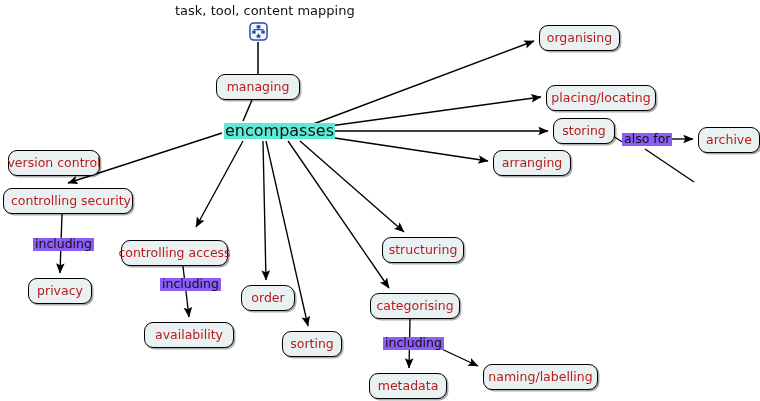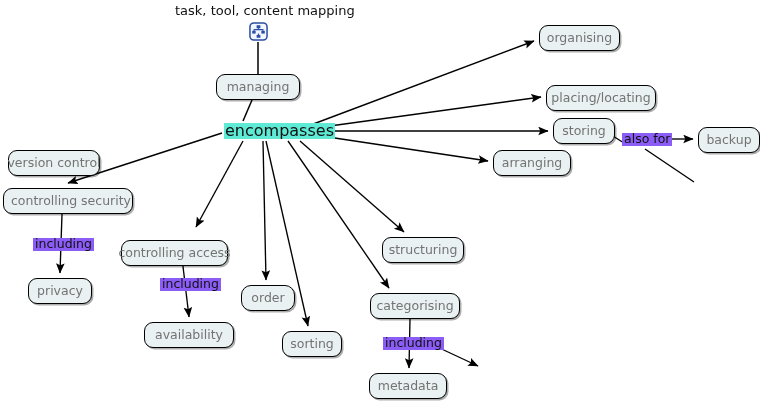--- a/index.html
+++ b/index.html
@@ -23,21 +23,21 @@
     top: 0;
     width: 760px;
     height: 401px;
   }
   .node {
     position: absolute;
     box-sizing: border-box;
     background: #eaf1f3;
     border: 1.3px solid #000000;
     border-radius: 9px;
-    color: #737373;
+    color: #b91c1c;
     font-size: 12.5px;
     line-height: 1;
     display: flex;
     align-items: center;
     justify-content: center;
     white-space: nowrap;
     box-shadow: 1.5px 1.5px 0 rgba(0,0,0,0.32);
     padding: 0 9px;
     height: 26px;
   }
@@ -144,29 +144,30 @@
   </svg>
 
   <div class="hub-label" style="left:224px; top:123px;">encompasses</div>
 
   <div class="node" style="left:216px; top:74px;  width:84px;">managing</div>
   <div class="node" style="left:8px;   top:114px; width:92px;margin-top:36px;">version control</div>
   <div class="node" style="left:539px; top:25px;  width:81px;">organising</div>
   <div class="node" style="left:553px; top:118px; width:62px;">storing</div>
   <div class="node" style="left:546px; top:85px;  width:110px;">placing/locating</div>
   <div class="node" style="left:493px; top:150px; width:78px;">arranging</div>
-  <div class="node" style="left:698px; top:127px; width:62px;">backup</div>
+  <div class="node" style="left:698px; top:127px; width:62px;">archive</div>
   <div class="node" style="left:3px;   top:188px; width:130px;padding-left:15px;">controlling security</div>
   <div class="node" style="left:28px;  top:278px; width:64px;">privacy</div>
   <div class="node" style="left:121px; top:240px; width:107px;">controlling access</div>
   <div class="node" style="left:144px; top:322px; width:90px;">availability</div>
   <div class="node" style="left:241px; top:285px; width:54px;border-radius:10px;">order</div>
   <div class="node" style="left:282px; top:331px; width:60px;">sorting</div>
   <div class="node" style="left:382px; top:237px; width:82px;">structuring</div>
   <div class="node" style="left:370px; top:293px; width:90px;">categorising</div>
   <div class="node" style="left:369px; top:373px; width:78px;">metadata</div>
+  <div class="node" style="left:483px; top:364px; width:115px;">naming/labelling</div>
 
   <div class="link-label" style="left:33px;  top:238px;">including</div>
   <div class="link-label" style="left:160px; top:278px;">including</div>
   <div class="link-label" style="left:383px; top:337px;">including</div>
   <div class="link-label" style="left:622px; top:133px;">also for</div>
 
 </div>
 
 </body></html>

